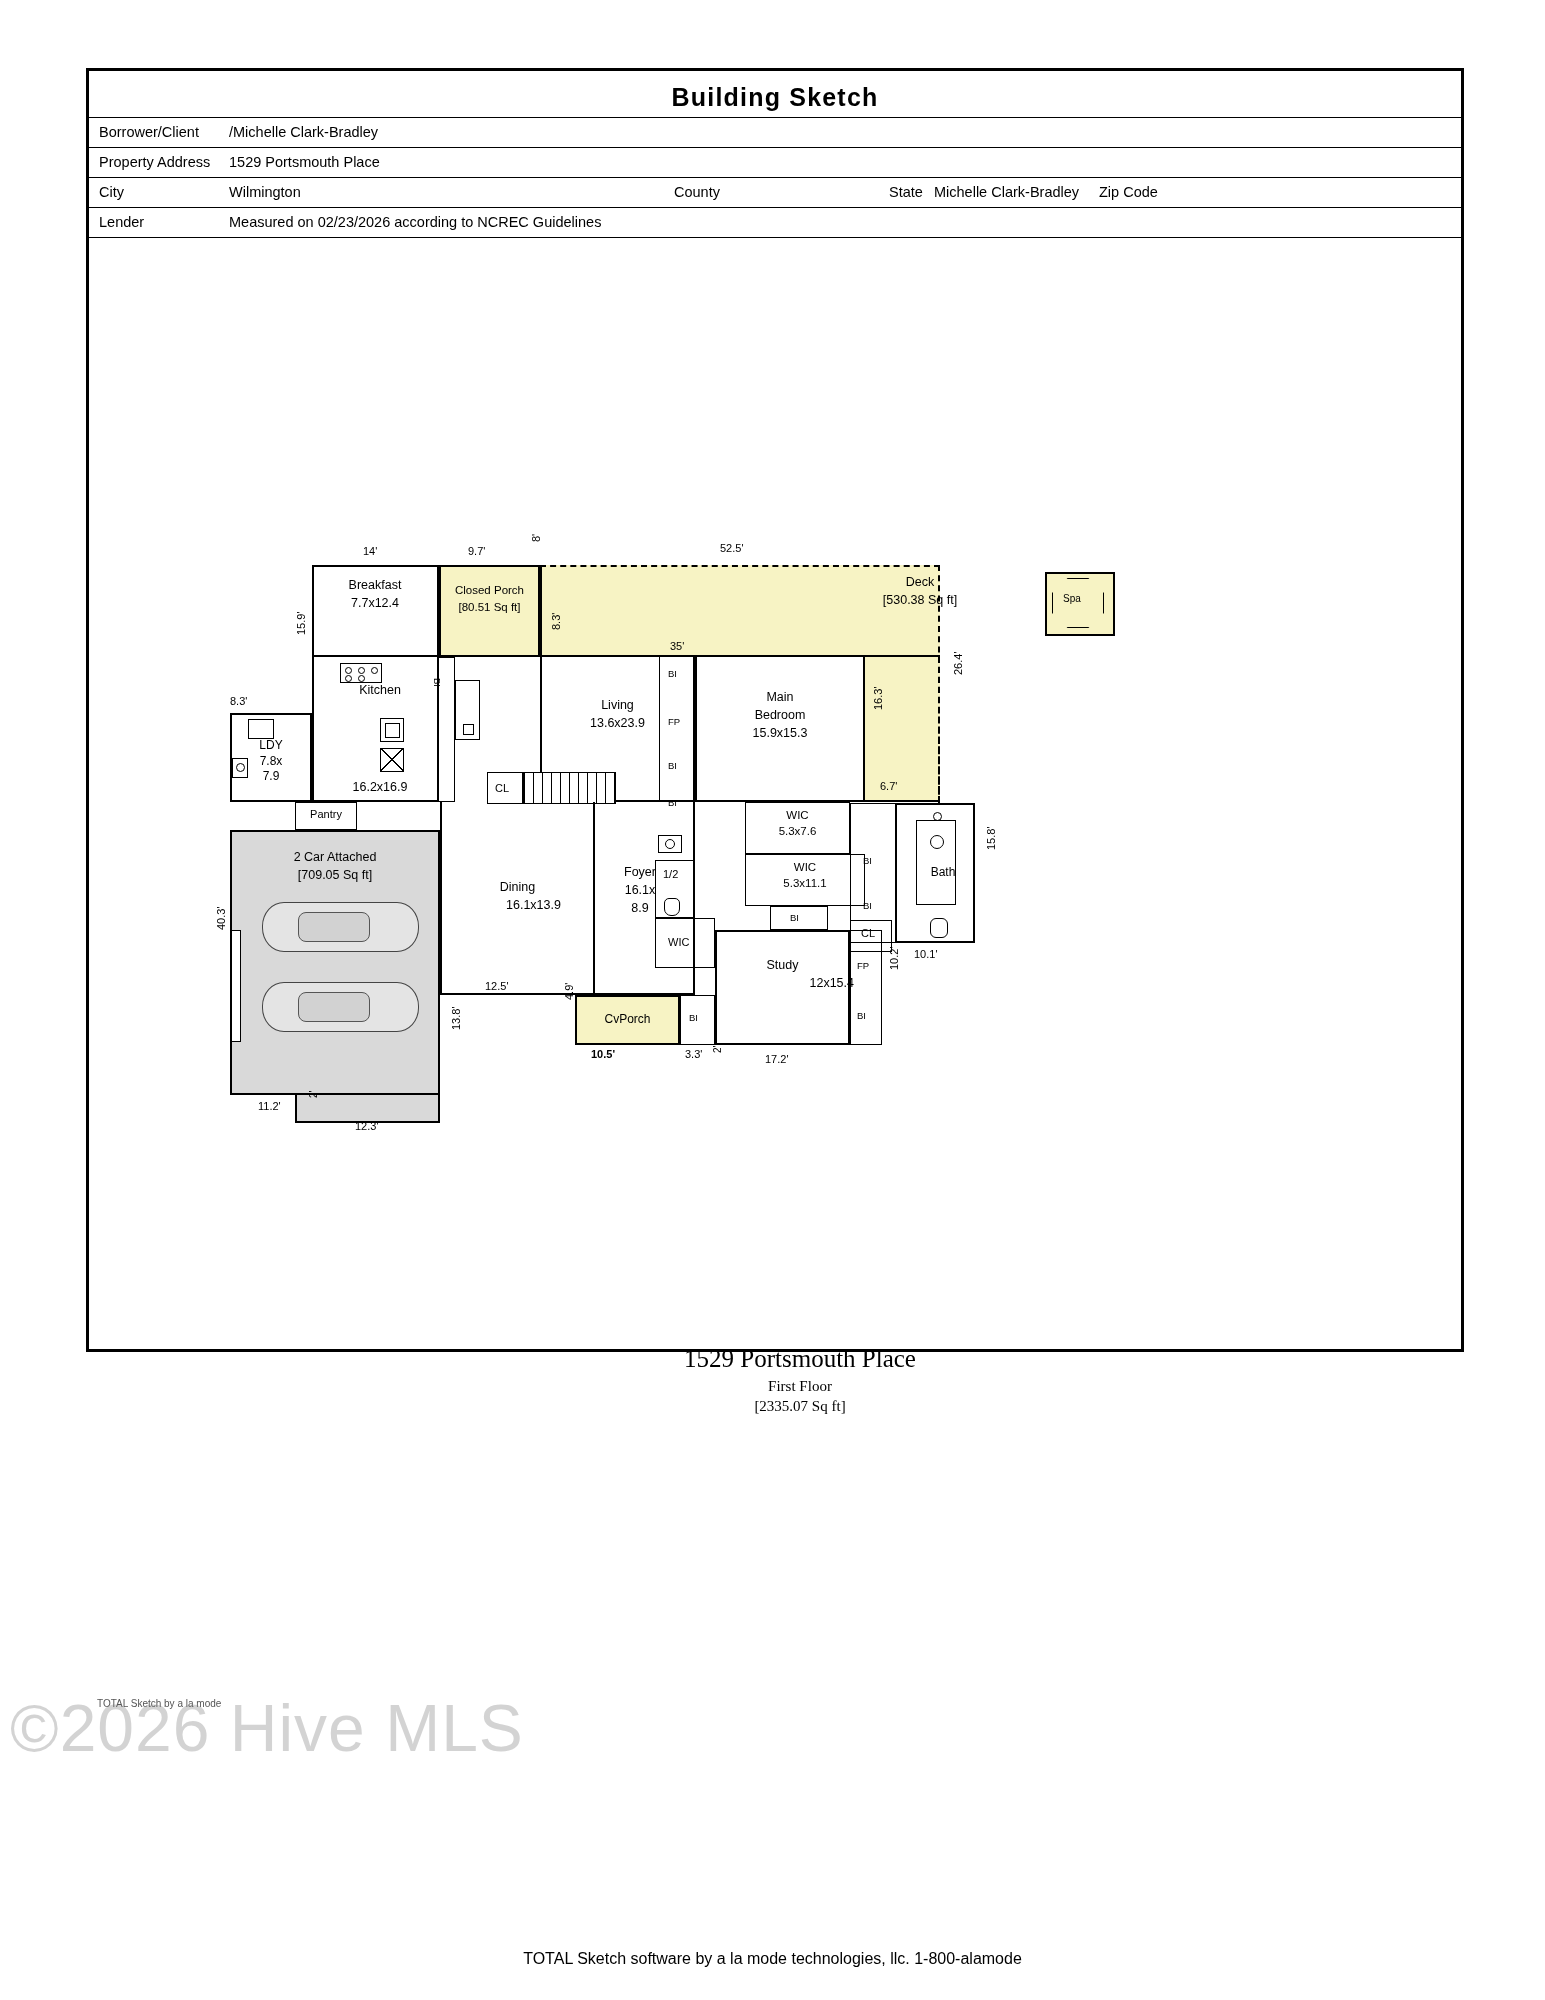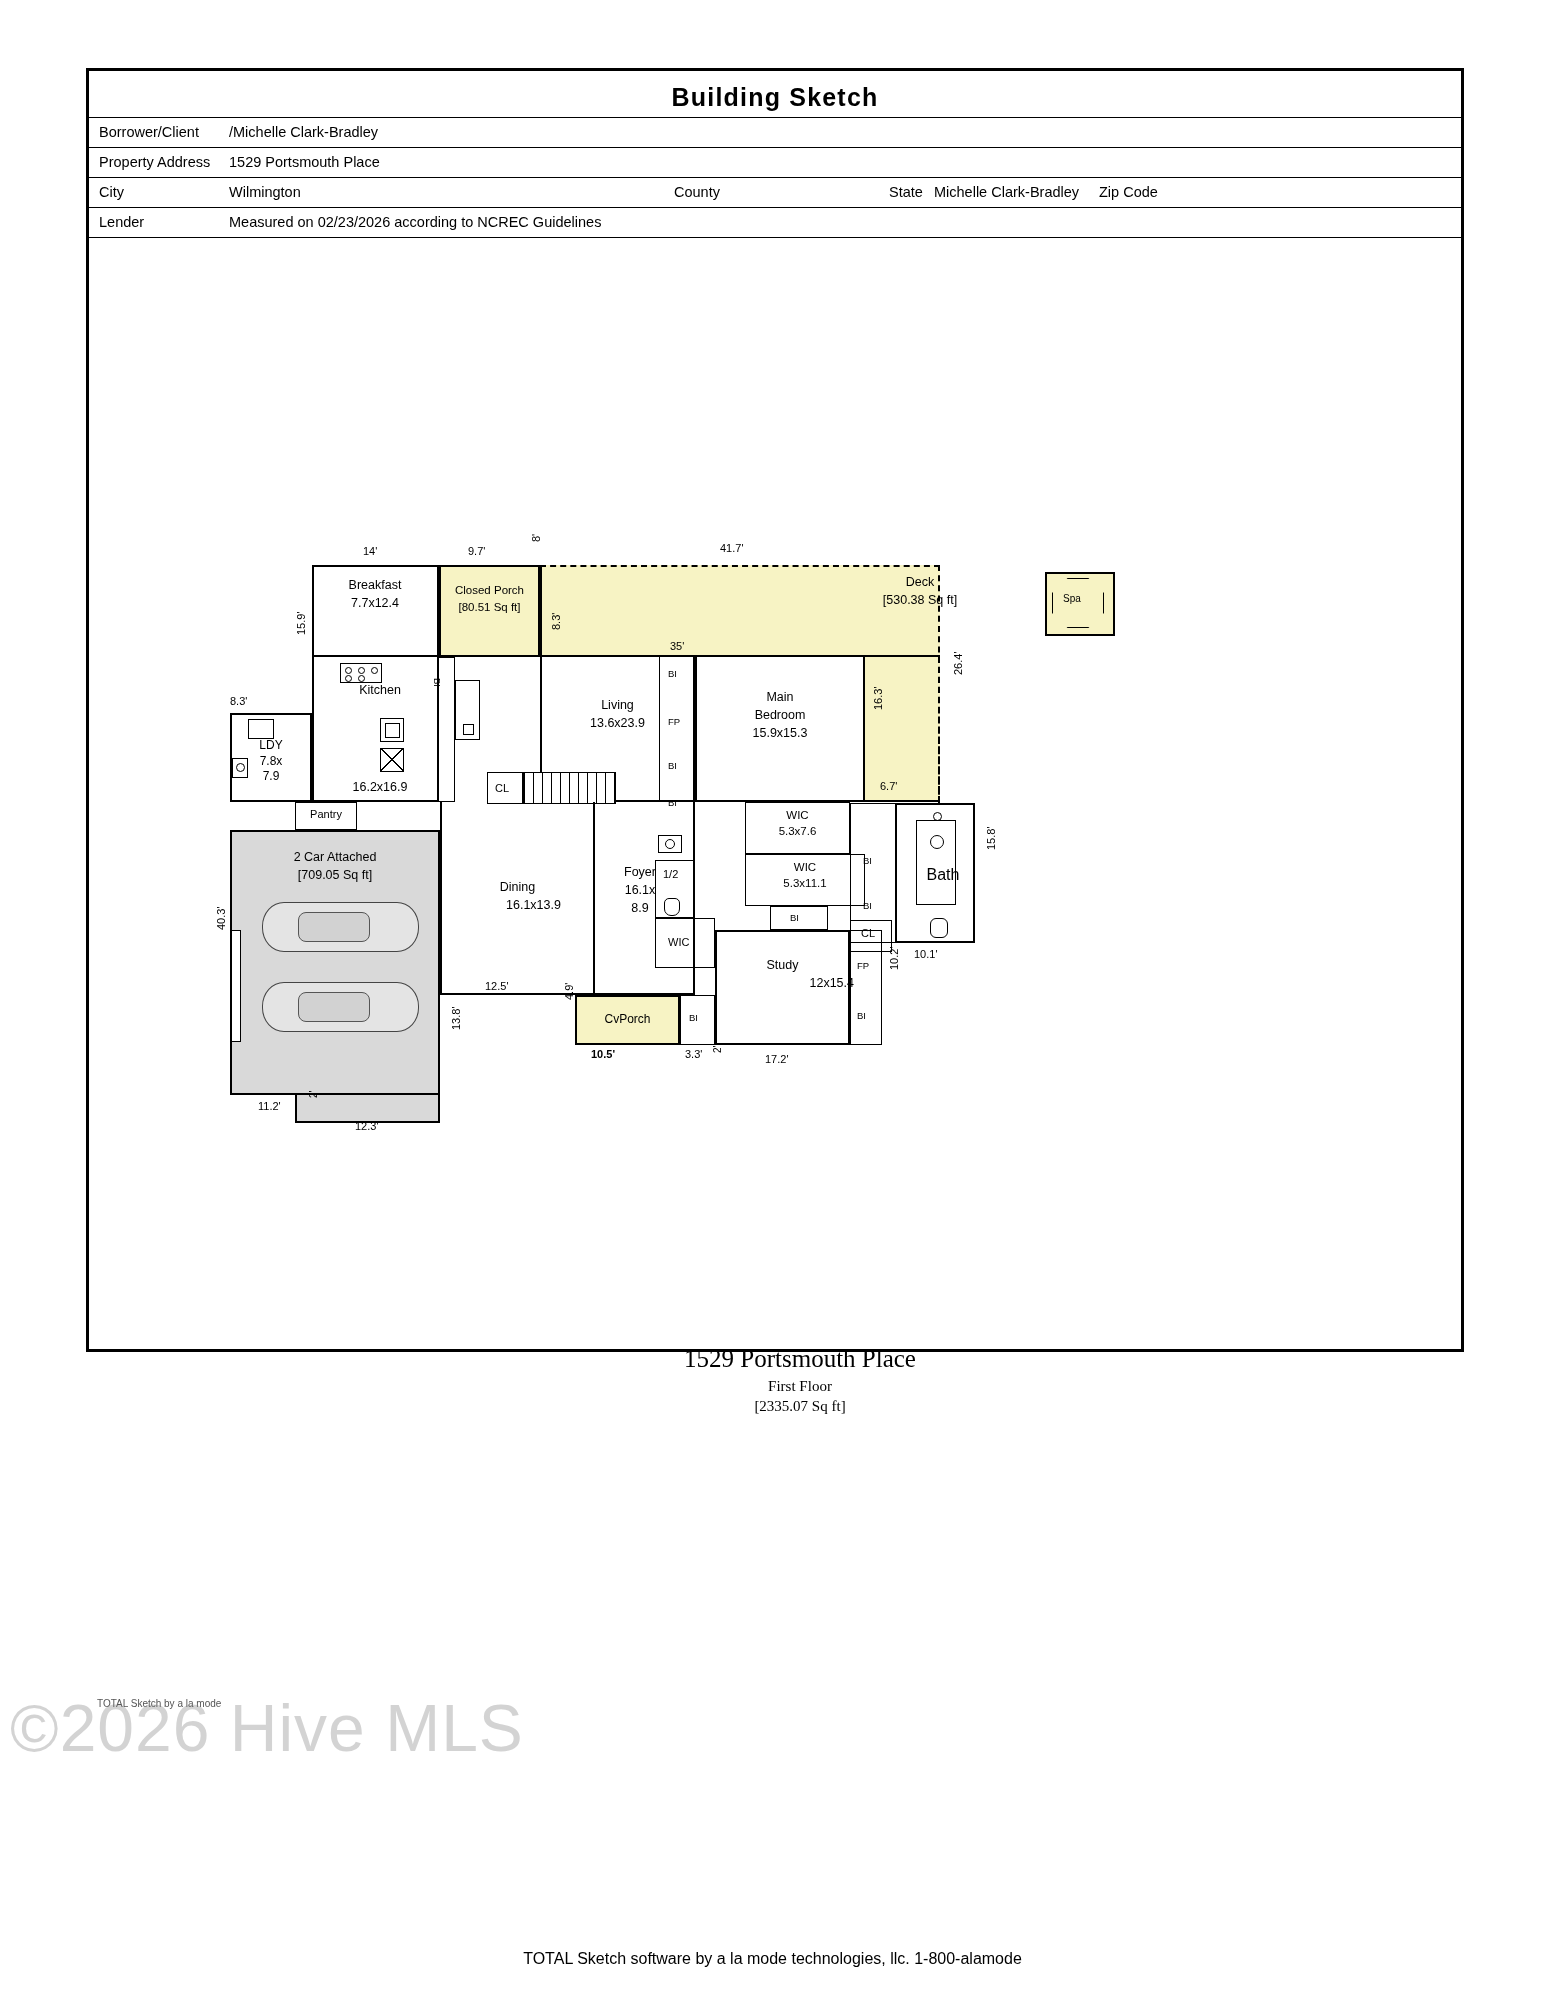--- a/index.html
+++ b/index.html
@@ -306,21 +306,21 @@
   <div class="lbl" style="left:545px;top:288px;width:105px;font-size:11.5px;">WIC</div>
   <div class="lbl" style="left:545px;top:304px;width:105px;font-size:11.5px;">5.3x7.6</div>
 
   <div class="room thin" style="left:545px;top:334px;width:120px;height:52px;"></div>
   <div class="lbl" style="left:545px;top:340px;width:120px;font-size:11.5px;">WIC</div>
   <div class="lbl" style="left:545px;top:356px;width:120px;font-size:11.5px;">5.3x11.1</div>
   <div class="room thin" style="left:570px;top:386px;width:58px;height:24px;"></div>
   <div class="tiny" style="left:590px;top:392px;">BI</div>
 
   <div class="room wall" style="left:695px;top:283px;width:80px;height:140px;"></div>
-  <div class="lbl" style="left:695px;top:345px;width:96px;font-size:16px;">Bath</div>
+  <div class="lbl" style="left:695px;top:345px;width:96px;font-size:12px;">Bath</div>
   <div class="room thin" style="left:716px;top:300px;width:40px;height:85px;"></div>
   <div style="position:absolute;left:733px;top:292px;width:7px;height:7px;border-radius:50%;border:1px solid #000;"></div>
   <div style="position:absolute;left:730px;top:315px;width:12px;height:12px;border-radius:50%;border:1px solid #000;"></div>
   <div style="position:absolute;left:730px;top:398px;width:16px;height:18px;border:1px solid #000;border-radius:6px;"></div>
 
   <div class="room thin" style="left:650px;top:283px;width:45px;height:140px;border-right:0;"></div>
   <div class="tiny" style="left:663px;top:335px;">BI</div>
   <div class="tiny" style="left:663px;top:380px;">BI</div>
 
   <div class="room thin" style="left:650px;top:400px;width:42px;height:32px;"></div>
@@ -334,21 +334,21 @@
   <div class="tiny" style="left:657px;top:490px;">BI</div>
 
   <div class="room wall fill-yellow" style="left:375px;top:475px;width:105px;height:50px;"></div>
   <div class="lbl" style="left:375px;top:492px;width:105px;font-size:12px;">CvPorch</div>
   <div class="room thin" style="left:480px;top:475px;width:35px;height:50px;"></div>
   <div class="tiny" style="left:489px;top:492px;">BI</div>
 
   <div class="dim" style="left:163px;top:25px;">14'</div>
   <div class="dim" style="left:268px;top:25px;">9.7'</div>
   <div class="vdim" style="left:330px;top:22px;">8'</div>
-  <div class="dim" style="left:520px;top:22px;">41.7'</div>
+  <div class="dim" style="left:520px;top:22px;">52.5'</div>
   <div class="vdim" style="left:95px;top:115px;">15.9'</div>
   <div class="dim" style="left:30px;top:175px;">8.3'</div>
   <div class="vdim" style="left:15px;top:410px;">40.3'</div>
   <div class="vdim" style="left:350px;top:110px;">8.3'</div>
   <div class="dim" style="left:470px;top:120px;">35'</div>
   <div class="vdim" style="left:752px;top:155px;">26.4'</div>
   <div class="vdim" style="left:672px;top:190px;">16.3'</div>
   <div class="dim" style="left:680px;top:260px;">6.7'</div>
   <div class="vdim" style="left:785px;top:330px;">15.8'</div>
   <div class="dim" style="left:714px;top:428px;">10.1'</div>

